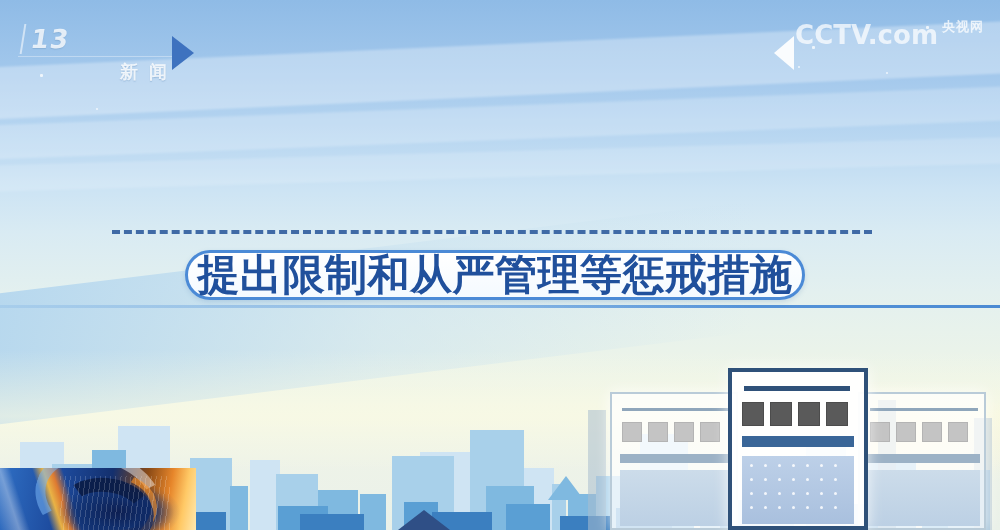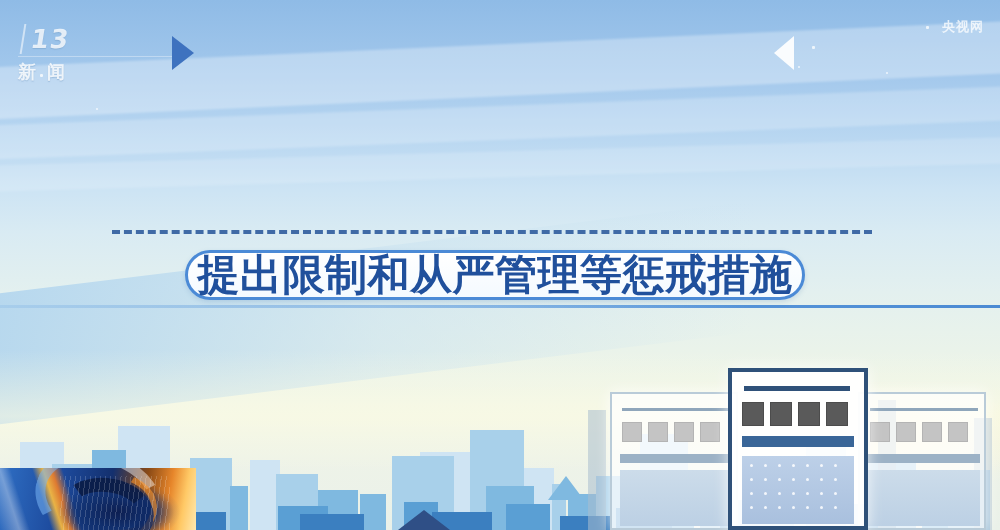--- a/index.html
+++ b/index.html
@@ -76,21 +76,21 @@
     font-size:26px; font-weight:bold;
     color:rgba(255,255,255,.78);
     border-left:2px solid rgba(255,255,255,.55);
     padding-left:7px; margin-left:4px;
     transform:skewX(-9deg);
   }
   .cctv13 .sub{
     margin-top:2px;
     font-size:18px; font-weight:bold; letter-spacing:11px;
     color:rgba(255,255,255,.82);
-    text-align:left;
+    text-align:right;
     text-shadow:0 1px 1px rgba(120,160,200,.5);
     border-top:1px solid rgba(255,255,255,.35);
     padding-top:3px;
   }
 
   .tri-right{
     position:absolute; left:172px; top:36px;
     width:0;height:0;
     border-top:17px solid transparent;
     border-bottom:17px solid transparent;
@@ -404,20 +404,21 @@
     <div class="big">
       <span class="num">13</span>
     </div>
     <div class="sub">新闻</div>
   </div>
 
   <div class="tri-right"></div>
   <div class="tri-left"></div>
 
   <div class="watermark">
+    <span class="wm-main">CCTV.com</span>
     <span class="wm-cn">央视网</span>
   </div>
 
   <div class="dashes"></div>
   <div class="line2">
     <span>提出限制和从严管理等惩戒措施</span>
   </div>
 
 </div>
 

